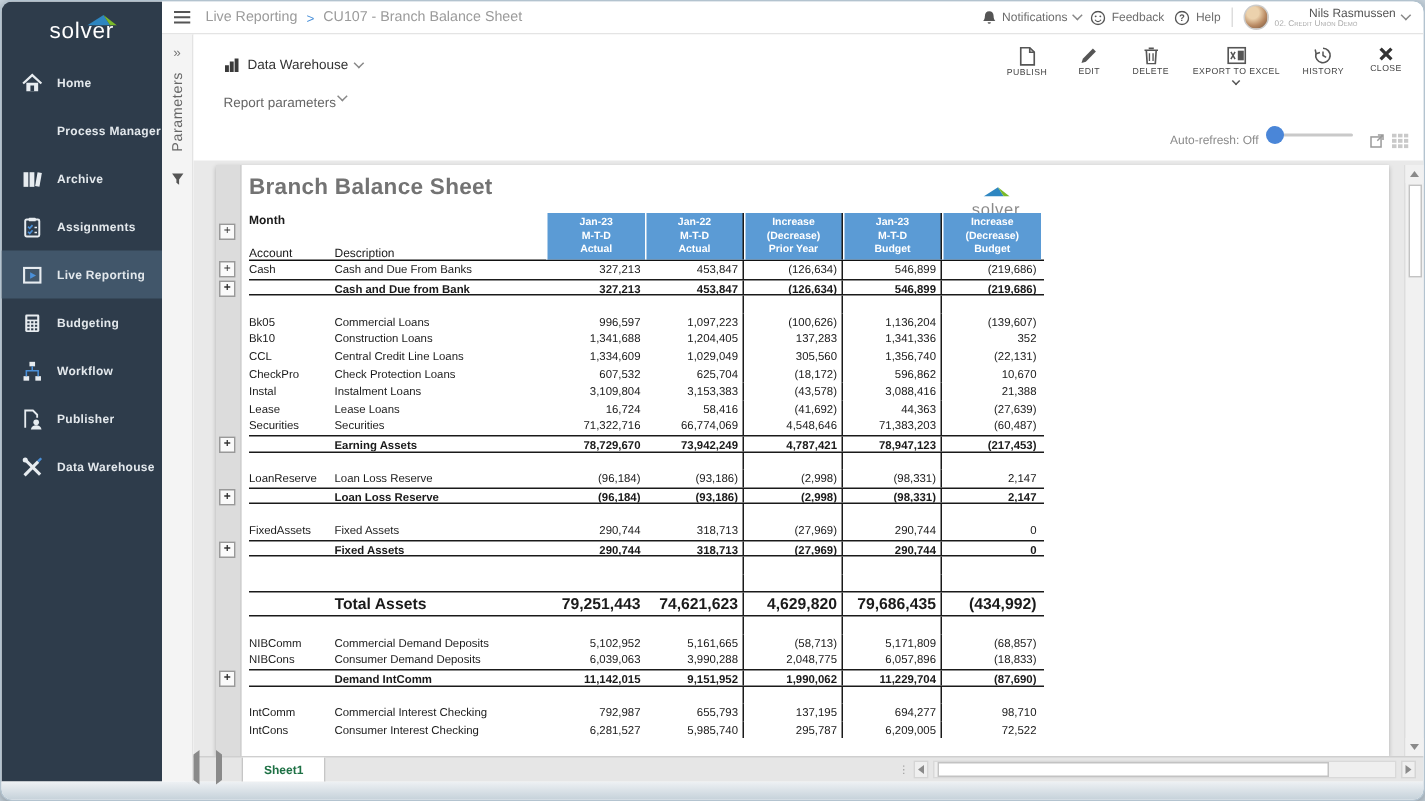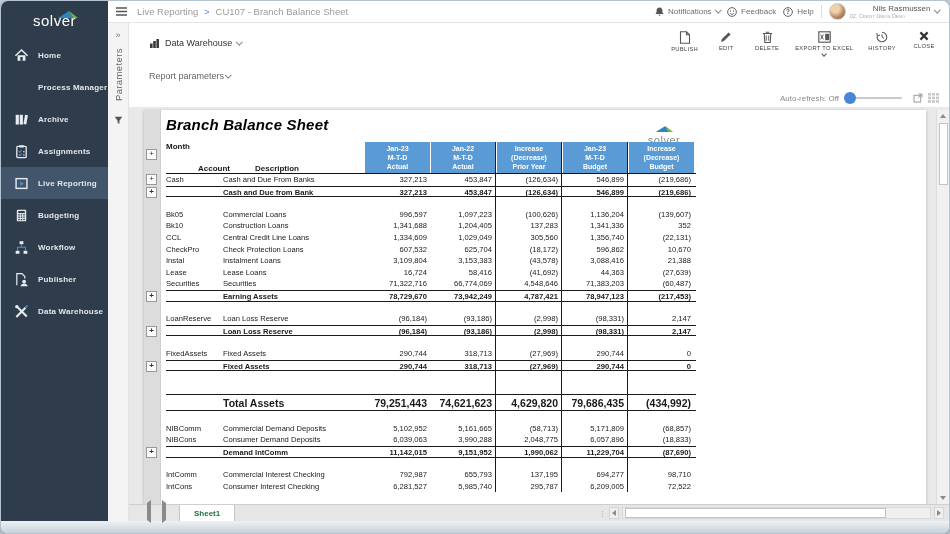--- a/index.html
+++ b/index.html
@@ -45,41 +45,41 @@
 
   
   .content { flex:1; display:flex; flex-direction:column; min-width:0; background:#fff; }
   .toolbar { height:40px; flex:none; display:flex; align-items:center; padding:0 12px 0 20px; }
   .source { display:flex; align-items:center; gap:5px; font-size:9px; color:#333; cursor:pointer; }
   .actions { margin-left:auto; display:flex; gap:15px; align-items:flex-start; }
   .action { display:flex; flex-direction:column; align-items:center; gap:2px; cursor:pointer; min-width:26px; }
   .action-label { font-size:5.8px; color:#444; letter-spacing:.3px; white-space:nowrap; }
   .mini-chev { width:4px; height:4px; border-right:1px solid #555; border-bottom:1px solid #555; transform:rotate(45deg); margin-top:-1px; }
 
-  .params-row { height:26px; flex:none; display:flex; align-items:center; gap:2px; padding-left:20px; font-size:9px; color:#666; cursor:pointer; }
-  .refresh-row { height:18px; flex:none; display:flex; align-items:center; justify-content:flex-end; gap:5px; padding-right:10px; font-size:8px; color:#8a8a8a; }
+  .params-row { height:26px; flex:none; display:flex; gap:2px; padding-left:20px; font-size:9px; color:#666; cursor:pointer; }
+  .refresh-row { height:18px; flex:none; display:flex; align-items:flex-start; justify-content:flex-end; gap:5px; padding-right:10px; font-size:8px; color:#8a8a8a; }
   .slider { width:56px; height:2px; background:#c9c9c9; border-radius:1px; position:relative; margin:0 6px 0 2px; }
   .knob { position:absolute; left:-2px; top:-5px; width:12px; height:12px; border-radius:50%; background:#4a86d8; cursor:pointer; }
 
   
   .report-wrap { flex:1; min-height:0; background:#e9e9e9; display:flex; padding:3px 0 0 15px; position:relative; }
   .page { width:782px; background:#fff; position:relative; overflow:hidden; box-shadow:0 1px 3px rgba(0,0,0,.25); }
   .gutter { position:absolute; left:0; top:0; bottom:0; width:17px; background:#dcdcdc; border-right:1px solid #cfcfcf; }
   .page-inner { position:relative; margin-left:22px; width:530px; padding-top:6px; color:#1a1a1a; }
-  .report-title { color:#000000; font-size:15px; font-weight:bold; letter-spacing:.2px;font-style:italic; }
+  .report-title { color:#737373; font-size:15px; font-weight:bold; letter-spacing:.2px; }
   .entity-line { margin-top:3px; display:flex; align-items:center; gap:4px; }
   .entity-code { background:#4d90cf; color:#fff; font-size:7.5px; font-weight:bold; padding:1px 3px; }
   .entity-name { font-size:7.5px; font-weight:bold; }
   .report-logo { position:absolute; top:8px; left:468px; width:60px; text-align:center; }
   .report-logo-text { color:#8a8a8a; font-size:11px; letter-spacing:.5px; line-height:9px; display:block; }
 
   .thead { margin-top:9px; display:grid; grid-template-columns:57px 141px repeat(5,66px); border-bottom:1px solid #111; position:relative; min-height:30px; }
   .th-left { grid-column:1/3; display:flex; flex-direction:column; justify-content:space-between; }
   .month-label { font-size:8px; font-weight:bold; }
-  .ad-labels { display:grid; grid-template-columns:57px 1fr; font-size:8px; font-weight:bold;margin-left:32px; }
+  .ad-labels { display:grid; grid-template-columns:57px 1fr; font-size:8px; font-weight:normal; }
   .th-col { background:#5b9bd5; color:#fff; font-size:7px; font-weight:bold; text-align:center; line-height:9px; padding:2px 1px; border-left:1px solid #fff; }
   .th-col.vline { border-right:1px solid #1a1a1a; }
 
   .trow { display:grid; grid-template-columns:57px 141px repeat(5,66px); height:11.6px; line-height:11.6px; font-size:7.6px; position:relative; }
   .trow .c { white-space:nowrap; overflow:hidden; }
   .trow .val { text-align:right; padding-right:3px; }
   .vline { border-right:1px solid #1a1a1a; }
   .trow.total { font-weight:bold; border-top:1px solid #1a1a1a; border-bottom:1px solid #1a1a1a; }
   .trow.grandtotal { font-weight:bold; height:17px; line-height:17px; font-size:10.5px; border-top:1px solid #1a1a1a; border-bottom:1px solid #1a1a1a; }
   .expand-btn { position:absolute; left:-20px; top:0; width:11px; height:11px; background:#fafafa; border:1px solid #999; font-size:8px; line-height:8px; text-align:center; color:#333; cursor:pointer; }
@@ -87,21 +87,21 @@
 
   .vscroll { margin-left:auto; width:13px; flex:none; background:#f1f1f1; border-left:1px solid #ddd; display:flex; flex-direction:column; align-items:center; }
   .vs-btn { width:13px; height:12px; background:#f1f1f1; display:flex; align-items:center; justify-content:center; cursor:pointer; }
   .vs-thumb { width:9px; height:62px; background:#fff; border:1px solid #c3c3c3; margin-top:1px; cursor:pointer; }
   .tri-up { width:0; height:0; border-left:3px solid transparent; border-right:3px solid transparent; border-bottom:4px solid #8a8a8a; }
   .tri-down { width:0; height:0; border-left:3px solid transparent; border-right:3px solid transparent; border-top:4px solid #8a8a8a; }
   .tri-left { width:0; height:0; border-top:3px solid transparent; border-bottom:3px solid transparent; border-right:4px solid #8a8a8a; }
   .tri-right { width:0; height:0; border-top:3px solid transparent; border-bottom:3px solid transparent; border-left:4px solid #8a8a8a; }
 
   
-  .sheet-bar { height:17px; flex:none; background:#e6e6e6; border-top:1px solid #cfcfcf; display:flex; align-items:flex-end; padding-left:18px; position:relative; }
+  .sheet-bar { height:17px; flex:none; background:#e6e6e6; border-top:1px solid #cfcfcf; display:flex; align-items:flex-end; position:relative; }
   .sheet-nav { display:flex; gap:11px; margin-right:13px; }
   .sheet-tab { height:100%; background:#fff; border-left:1px solid #c6c6c6; border-right:1px solid #c6c6c6; display:flex; align-items:center; padding:0 14px; color:#1e7145; font-weight:bold; font-size:8px; cursor:pointer; }
   .hscroll { position:absolute; left:470px; right:5px; top:2px; bottom:2px; display:flex; align-items:center; gap:3px; }
   .h-dots { color:#9a9a9a; font-size:7px; letter-spacing:0; line-height:7px; }
   .h-btn { width:10px; height:12px; display:flex; align-items:center; justify-content:center; background:#efefef; border:1px solid #d5d5d5; cursor:pointer; }
   .h-track { flex:1; height:12px; background:#efefef; border:1px solid #d9d9d9; position:relative; }
   .h-thumb { position:absolute; left:2px; top:0; bottom:0; width:85%; background:#fff; border:1px solid #c3c3c3; cursor:pointer; }
 
   .bottom-edge { height:12px; flex:none; background:linear-gradient(#eef1f4,#c6d2da); }
 </style>

